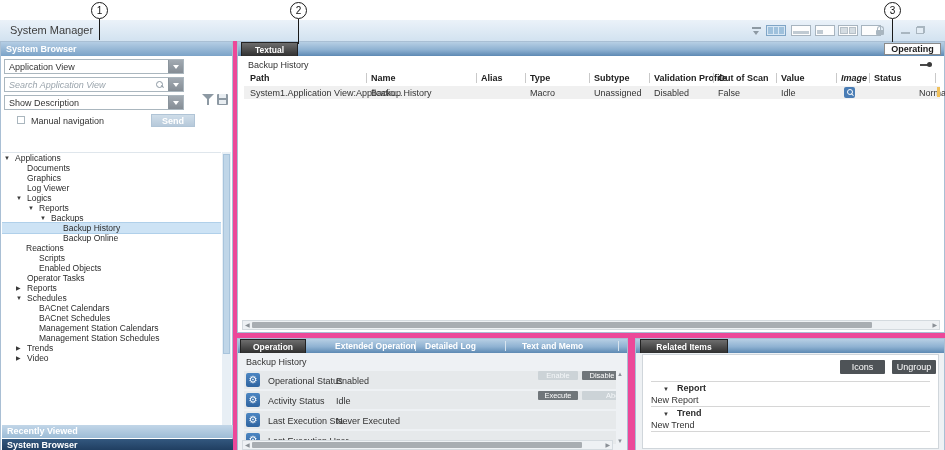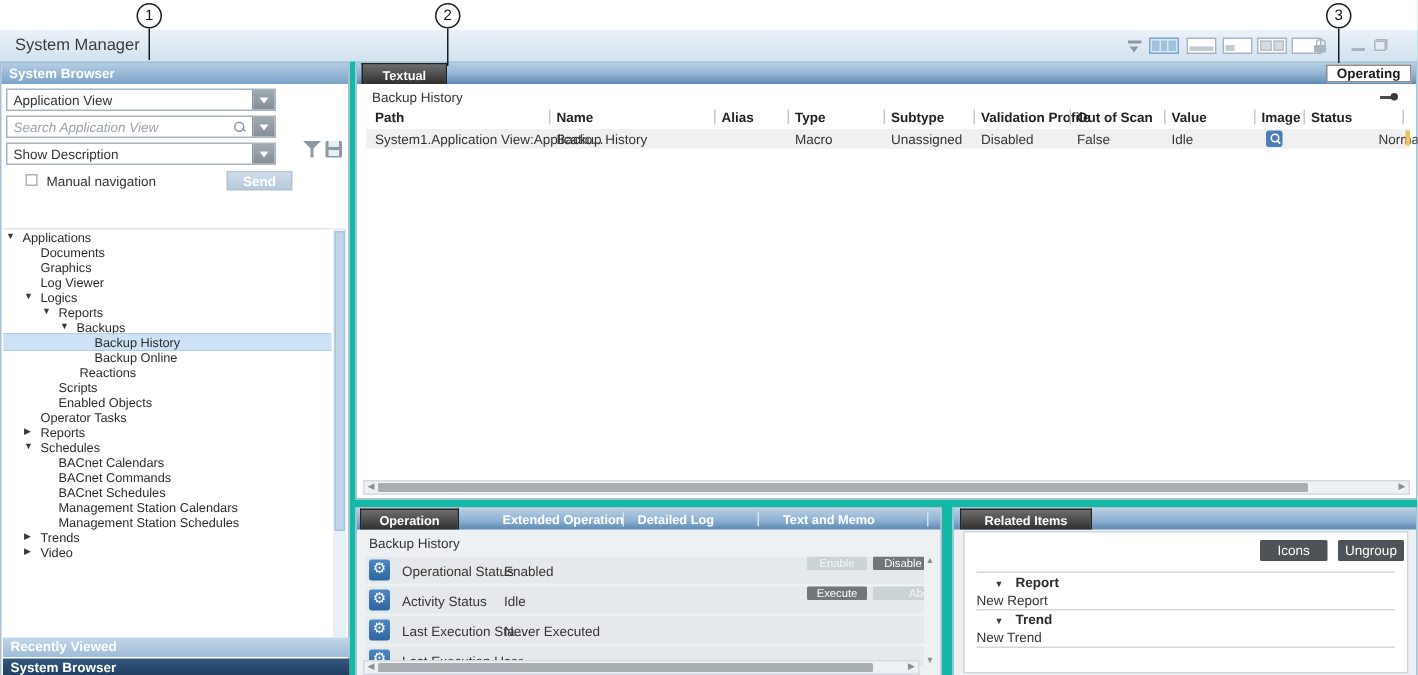--- a/index.html
+++ b/index.html
@@ -5,21 +5,21 @@
   * { margin:0; padding:0; box-sizing:border-box; }
   html,body { width:945px; height:450px; background:#fff; font-family:"Liberation Sans", sans-serif; overflow:hidden; }
   #stage { position:relative; width:945px; height:450px; background:#fff; }
 
   
   .callout { position:absolute; top:2px; width:17px; height:17px; border:1px solid #1a1a1a; border-radius:50%;
              background:#fff; color:#111; font-size:10px; line-height:15px; text-align:center; z-index:60; }
   .callout-line { position:absolute; width:1px; background:#1a1a1a; z-index:55; }
 
   
-  #app { position:absolute; left:0; top:20px; width:945px; height:430px; background:#14b8a6; }
+  #app { position:absolute; left:0; top:20px; width:945px; height:430px; background:#ec4899; }
 
   
   #titlebar { position:absolute; left:0; top:0; width:945px; height:21px;
               background:linear-gradient(#ebf2f9,#d2e2f0); }
   #app-title { position:absolute; left:10px; top:4px; font-size:11px; color:#3c3c3c; }
   .layout-btn { width:20px; height:11px; border:1px solid #a7b4bf; background:#fdfdfd; position:absolute; top:5px; }
   .layout-btn.sel { background:#d8e7f4; border-color:#7fa5c6; }
   .layout-btn .bars { position:absolute; inset:1px; display:flex; gap:1px; }
   .layout-btn .bars i { flex:1; background:#9fc1dc; }
   .layout-btn .bstrip { position:absolute; left:1px; right:1px; bottom:1px; height:3px; background:#c0cad2; }
@@ -224,21 +224,21 @@
             <div style="font-size: 8.5px;">Backups</div>
           </div>
           <div class="tree-row selected" style="padding-left: 50px;">
             <div class="tree-arrow"></div>
             <div style="font-size: 8.5px;">Backup History</div>
           </div>
           <div class="tree-row" style="padding-left: 50px;">
             <div class="tree-arrow"></div>
             <div style="font-size: 8.5px;">Backup Online</div>
           </div>
-          <div class="tree-row" style="padding-left: 40px;">
+          <div class="tree-row" style="padding-left: 13px;">
             <div class="tree-arrow"></div>
             <div style="font-size: 8.5px;">Reactions</div>
           </div>
           <div class="tree-row" style="padding-left: 26px;">
             <div class="tree-arrow"></div>
             <div style="font-size: 8.5px;">Scripts</div>
           </div>
           <div class="tree-row" style="padding-left: 26px;">
             <div class="tree-arrow"></div>
             <div style="font-size: 8.5px;">Enabled Objects</div>
@@ -251,24 +251,20 @@
             <div class="tree-arrow">▶</div>
             <div style="font-size: 8.5px;">Reports</div>
           </div>
           <div class="tree-row" style="padding-left: 14px;">
             <div class="tree-arrow">▼</div>
             <div style="font-size: 8.5px;">Schedules</div>
           </div>
           <div class="tree-row" style="padding-left: 26px;">
             <div class="tree-arrow"></div>
             <div style="font-size: 8.5px;">BACnet Calendars</div>
-          </div>
-          <div class="tree-row" style="padding-left: 26px;">
-            <div class="tree-arrow"></div>
-            <div style="font-size: 8.5px;">BACnet Commands</div>
           </div>
           <div class="tree-row" style="padding-left: 26px;">
             <div class="tree-arrow"></div>
             <div style="font-size: 8.5px;">BACnet Schedules</div>
           </div>
           <div class="tree-row" style="padding-left: 26px;">
             <div class="tree-arrow"></div>
             <div style="font-size: 8.5px;">Management Station Calendars</div>
           </div>
           <div class="tree-row" style="padding-left: 26px;">
@@ -309,21 +305,21 @@
             <div class="col-hd" style="left: 292px; text-align: right;">Type</div>
             <div class="col-sep" style="left: 351px;"></div>
             <div class="col-hd" style="left: 356px;">Subtype</div>
             <div class="col-sep" style="left: 411px;"></div>
             <div class="col-hd" style="left: 416px;">Validation Profile</div>
             <div class="col-sep" style="left: 475px;"></div>
             <div class="col-hd" style="left: 480px;">Out of Scan</div>
             <div class="col-sep" style="left: 538px;"></div>
             <div class="col-hd" style="left: 543px;">Value</div>
             <div class="col-sep" style="left: 598px;"></div>
-            <div class="col-hd" style="left: 603px;">Image</div>
+            <div class="col-hd" style="left: 603px; font-style: italic;">Image</div>
             <div class="col-sep" style="left: 631px;"></div>
             <div class="col-hd" style="left: 636px;">Status</div>
             <div class="col-sep" style="left: 697px;"></div>
           </div>
         <div id="tv-row">
             <div class="cell" style="left: 6px;">System1.Application View:Applicatio...</div>
             <div class="cell" style="left: 127px;">Backup History</div>
             <div class="cell" style="left: 237px;"></div>
             <div class="cell" style="left: 286px;">Macro</div>
             <div class="cell" style="left: 350px;">Unassigned</div>

